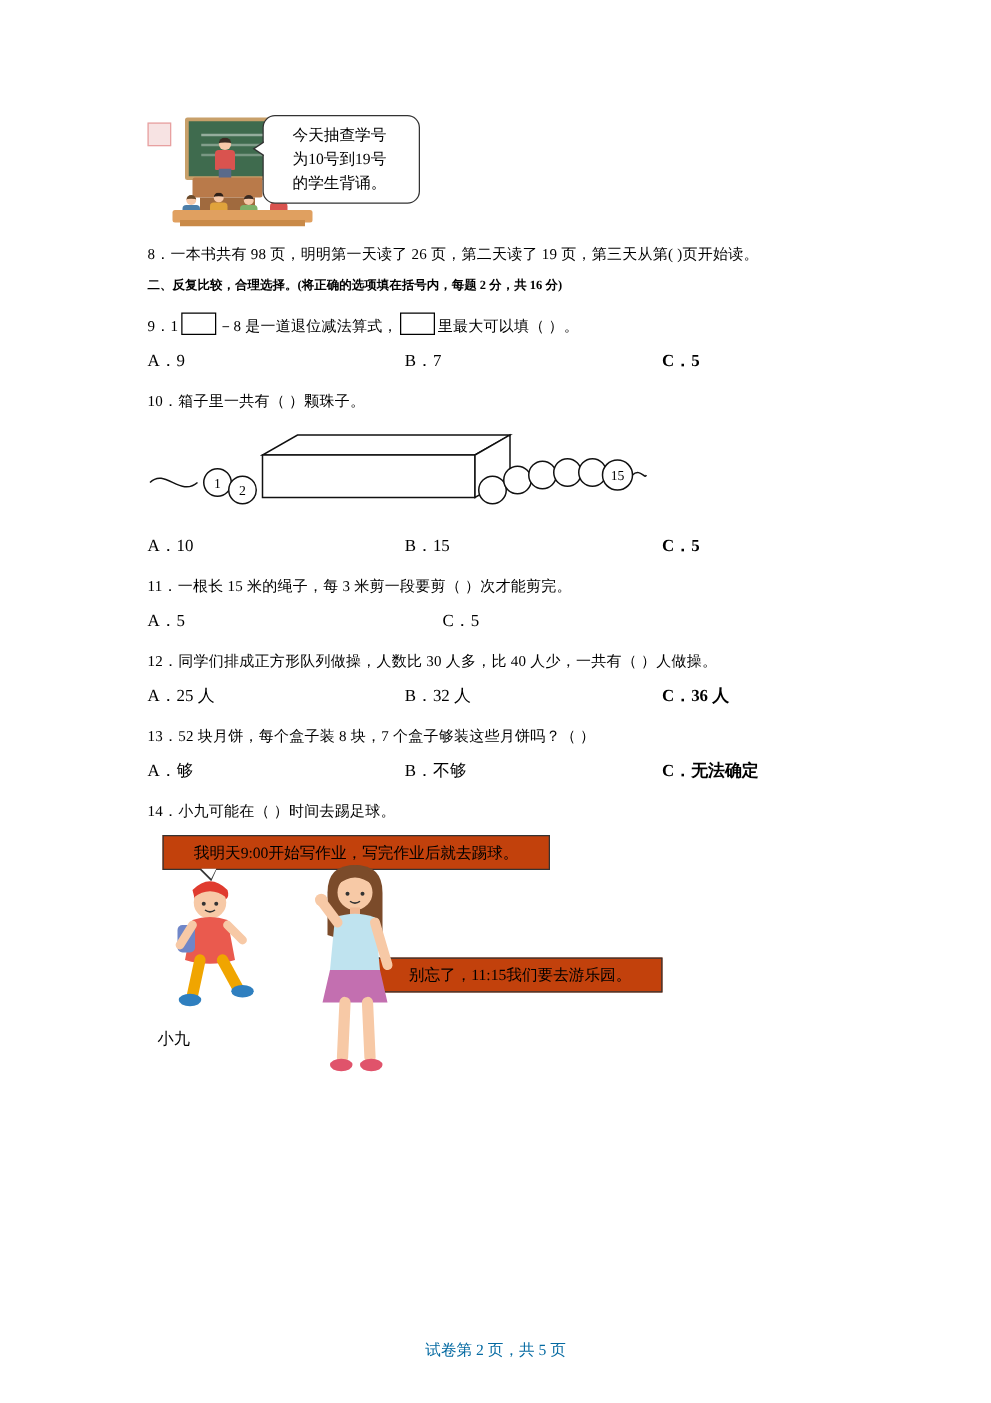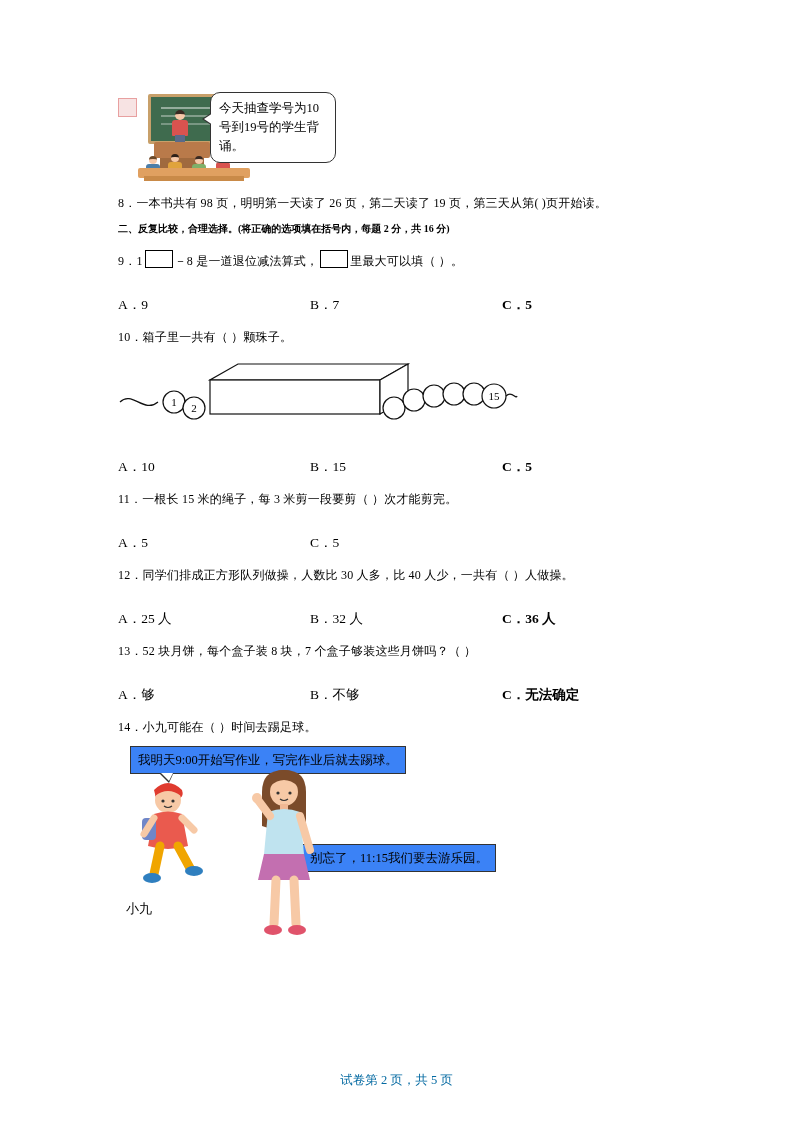--- a/index.html
+++ b/index.html
@@ -40,21 +40,22 @@
   .section-title {
     font-weight: bold;
     font-size: 10px;
     line-height: 26px;
     margin-bottom: 2px;
   }
   .options {
     display: flex;
     font-size: 13.5px;
     line-height: 26px;
-    margin-top: 18px;
+    margin-top: 2px;
+    gap: 44px;
   }
   .options .opt { }
   .options .opt:nth-child(1) { width: 192px; }
   .options .opt:nth-child(2) { width: 192px; }
   .options .opt:nth-child(3) { width: 176px; font-weight: bold; }
 
   .blankbox {
     display: inline-block;
     width: 26px;
     height: 16px;
@@ -157,21 +158,21 @@
   }
 
   .bubble {
     position: absolute;
     left: 92px; top: 4px;
     width: 126px;
     min-height: 62px;
     border: 1px solid #333;
     border-radius: 10px;
     background: #fff;
-    padding: 6px 8px;
+    padding: 6px 23px;
     font-size: 12.5px;
     line-height: 19px;
     box-sizing: border-box;
   }
   .bubble:before {
     content: "";
     position: absolute;
     left: -9px; top: 20px;
     width: 0; height: 0;
     border-top: 6px solid transparent;
@@ -198,24 +199,24 @@
 
   
   .fig-kids {
     position: relative;
     height: 200px;
     margin-top: 6px;
   }
   .kid-bubble {
     position: absolute;
     border: 1px solid #333;
-    background: #3b82f6;
+    background: #c2410c;
     font-size: 12.5px;
     line-height: 18px;
-    padding: 4px 7px;
+    padding: 4px 24px;
     white-space: nowrap;
     text-align: right;
   }
   .kb1 { left: 12px; top: 0px; }
   .kb1:after {
     content:"";
     position:absolute; left: 30px; bottom:-8px;
     width:0;height:0;
     border-left:8px solid transparent;
     border-right:4px solid transparent;

